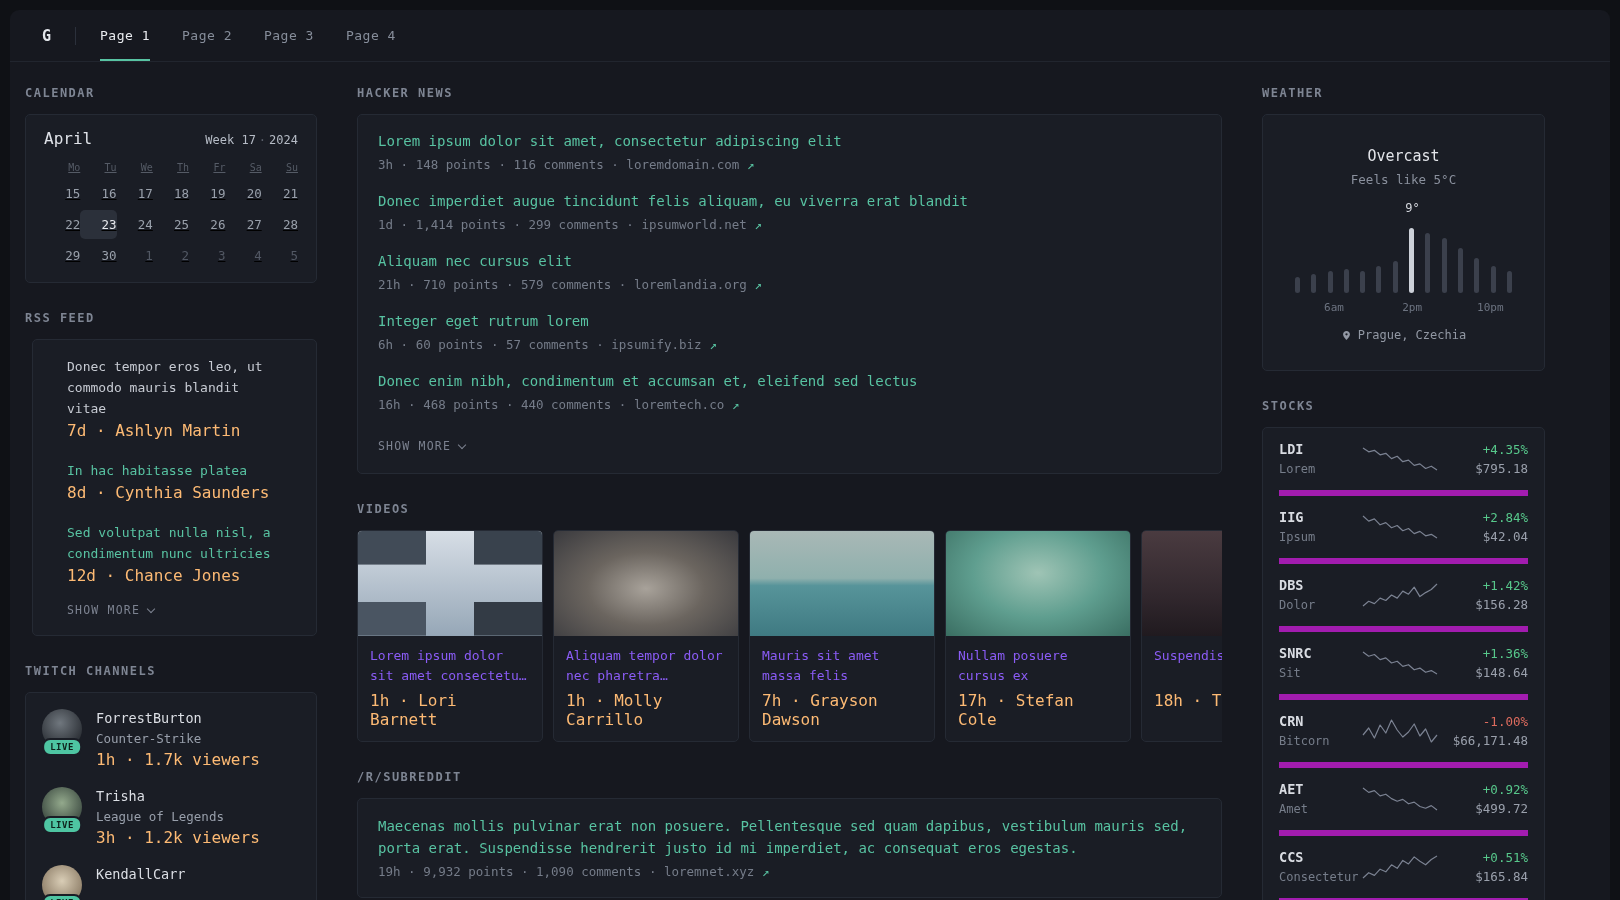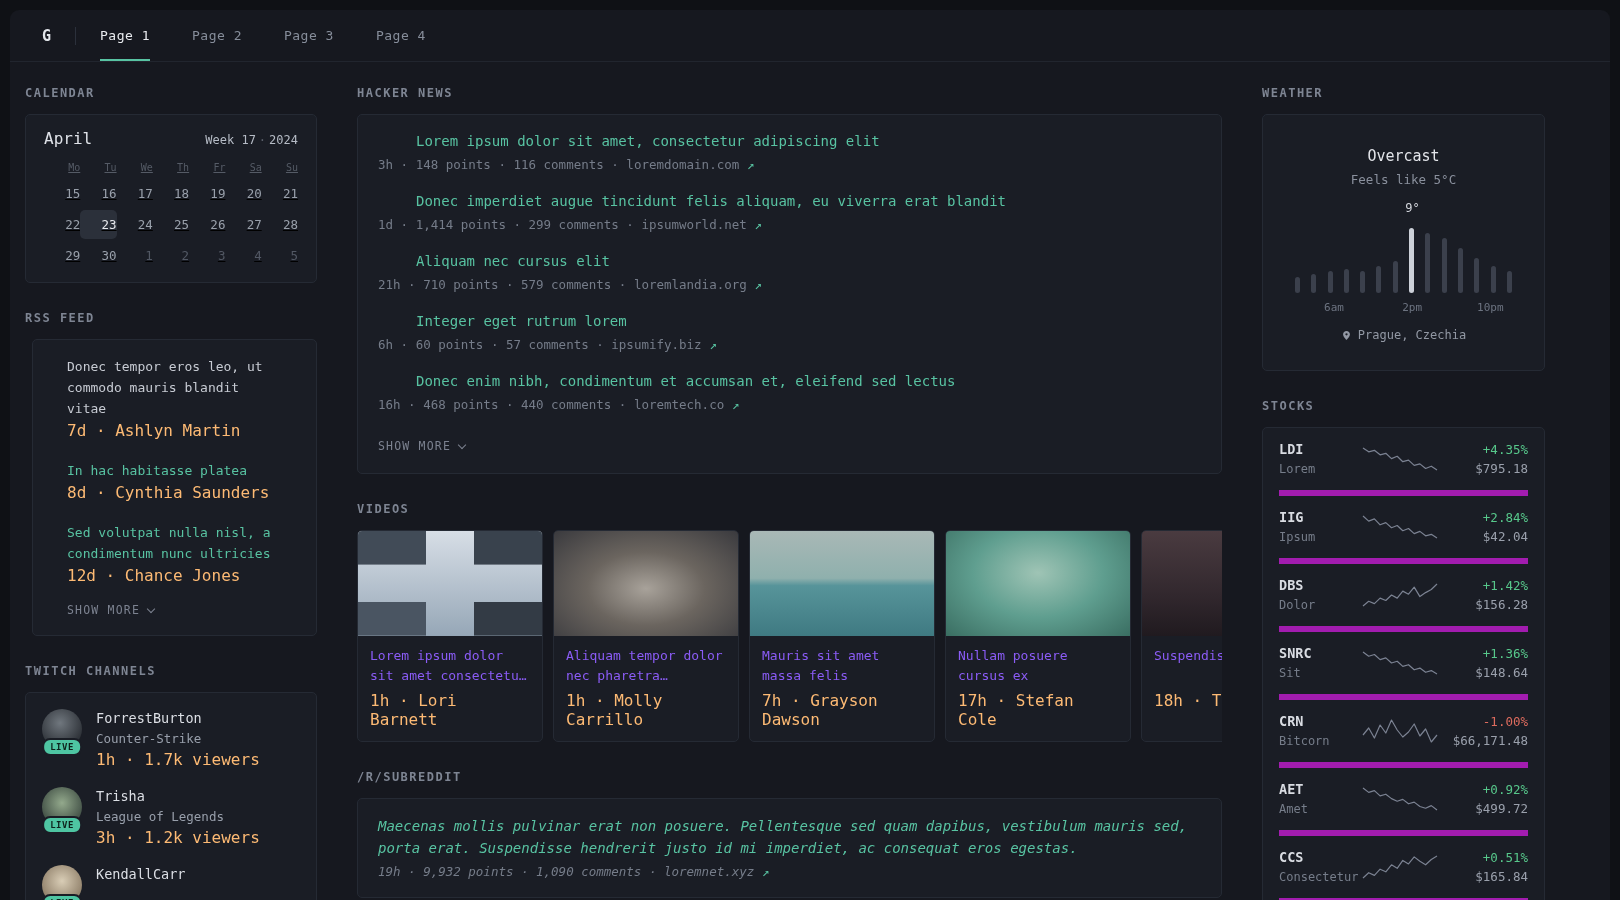--- a/index.html
+++ b/index.html
@@ -16,21 +16,21 @@
     overflow:hidden;
   }
   
   header {
     height:52px; display:flex; align-items:center;
     padding:0 32px;
     border-bottom:1px solid #21252e;
   }
   .logo { color:#e3e6eb; font-weight:bold; font-size:15px; cursor:pointer; }
   .hdr-div { width:1px; height:18px; background:#2b303b; margin:0 24px; }
-  .tabs { display:flex; height:100%; gap:42px; }
+  .tabs { display:flex; height:100%; gap:32px; }
   .tab {
     display:flex; align-items:center; height:100%;
     border-bottom:2px solid transparent; padding-top:2px;
     color:#868d9a; font-size:13px; letter-spacing:0.5px;
     text-decoration:none; cursor:pointer;
   }
   .tab.active { color:#e9ebef; border-bottom-color:#58c3a2; }
   
   main {
     display:grid; grid-template-columns:292px 865px 283px;
@@ -85,25 +85,25 @@
     position:absolute; left:50%; bottom:-7px; transform:translateX(-50%);
     background:#4ec5a2; color:#0e221c; font-size:9px; font-weight:bold;
     letter-spacing:0.5px; padding:2px 6px; border-radius:8px;
     border:2px solid #1a1d25;
   }
   .ch-name { display:block; color:#dcdfe5; font-size:13.5px; line-height:19px; text-decoration:none; cursor:pointer; }
   .ch-game { color:#989fab; font-size:12.5px; line-height:19px; margin-top:1px; }
   
   .hn-card { padding:16px 20px 8px; }
   .hn-item { margin-bottom:17px; }
-  .hn-title { display:block; color:#58c3a2; font-size:14px; line-height:21px; text-decoration:none; cursor:pointer;margin-left:38px; }
+  .hn-title { display:block; color:#58c3a2; font-size:14px; line-height:21px; text-decoration:none; cursor:pointer; }
   .hn-meta { color:#757c89; font-size:12.5px; line-height:19px; margin-top:3px; }
   .domain { color:#757c89; text-decoration:none; cursor:pointer; }
   .arrow { color:#58c3a2; }
-  .sub-card { padding:16px 20px;font-style:italic; }
+  .sub-card { padding:16px 20px; }
   .sub-title { display:block; color:#58c3a2; font-size:14px; line-height:22px; text-decoration:none; cursor:pointer; }
   
   .videos-row { display:flex; gap:10px; overflow:hidden; }
   .video-card { flex:0 0 186px; background:#1a1d25; border:1px solid #252a34; border-radius:5px; overflow:hidden; cursor:pointer; }
   .thumb { height:105px; }
   .thumb-1 {
     background-image:
       linear-gradient(#414b57,#414b57), linear-gradient(#39424d,#39424d),
       linear-gradient(#4a5562,#4a5562), linear-gradient(#333b45,#333b45),
       linear-gradient(180deg,#d7dee6,#96a7b7);

